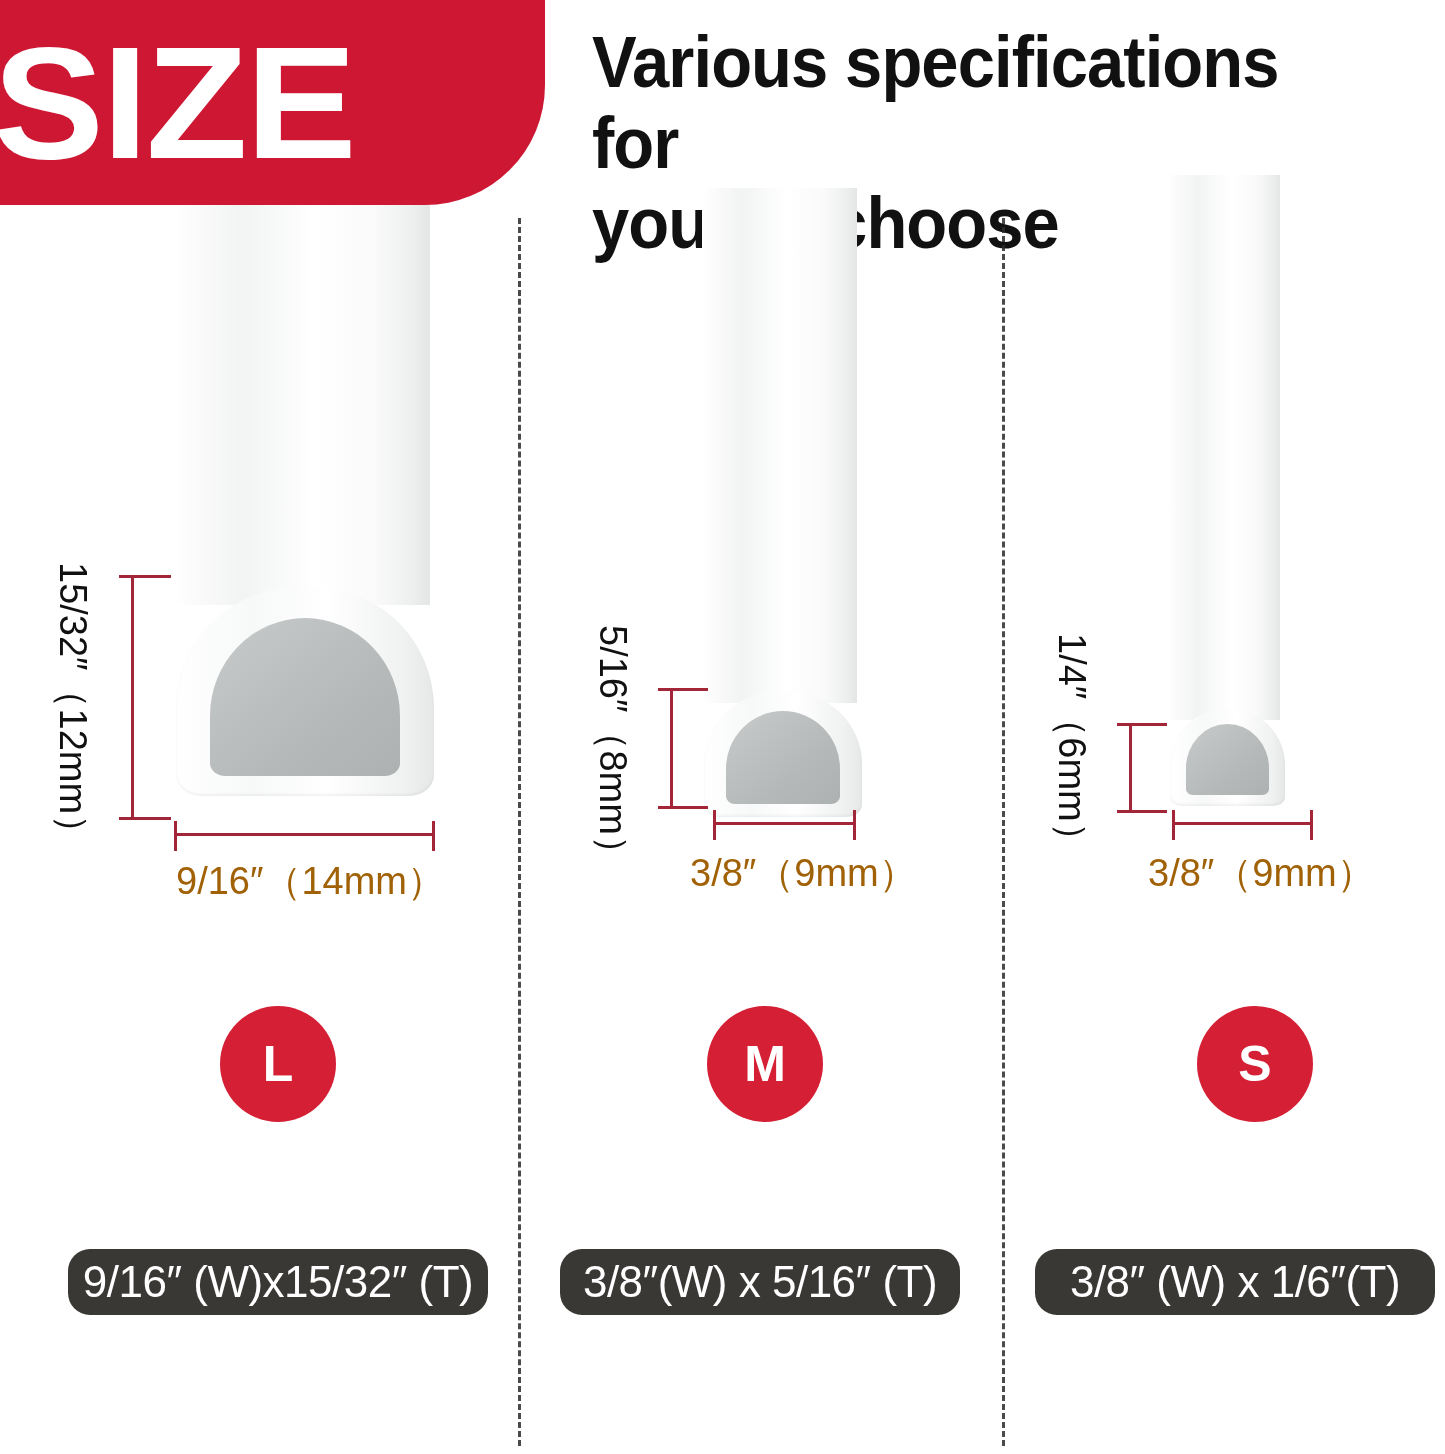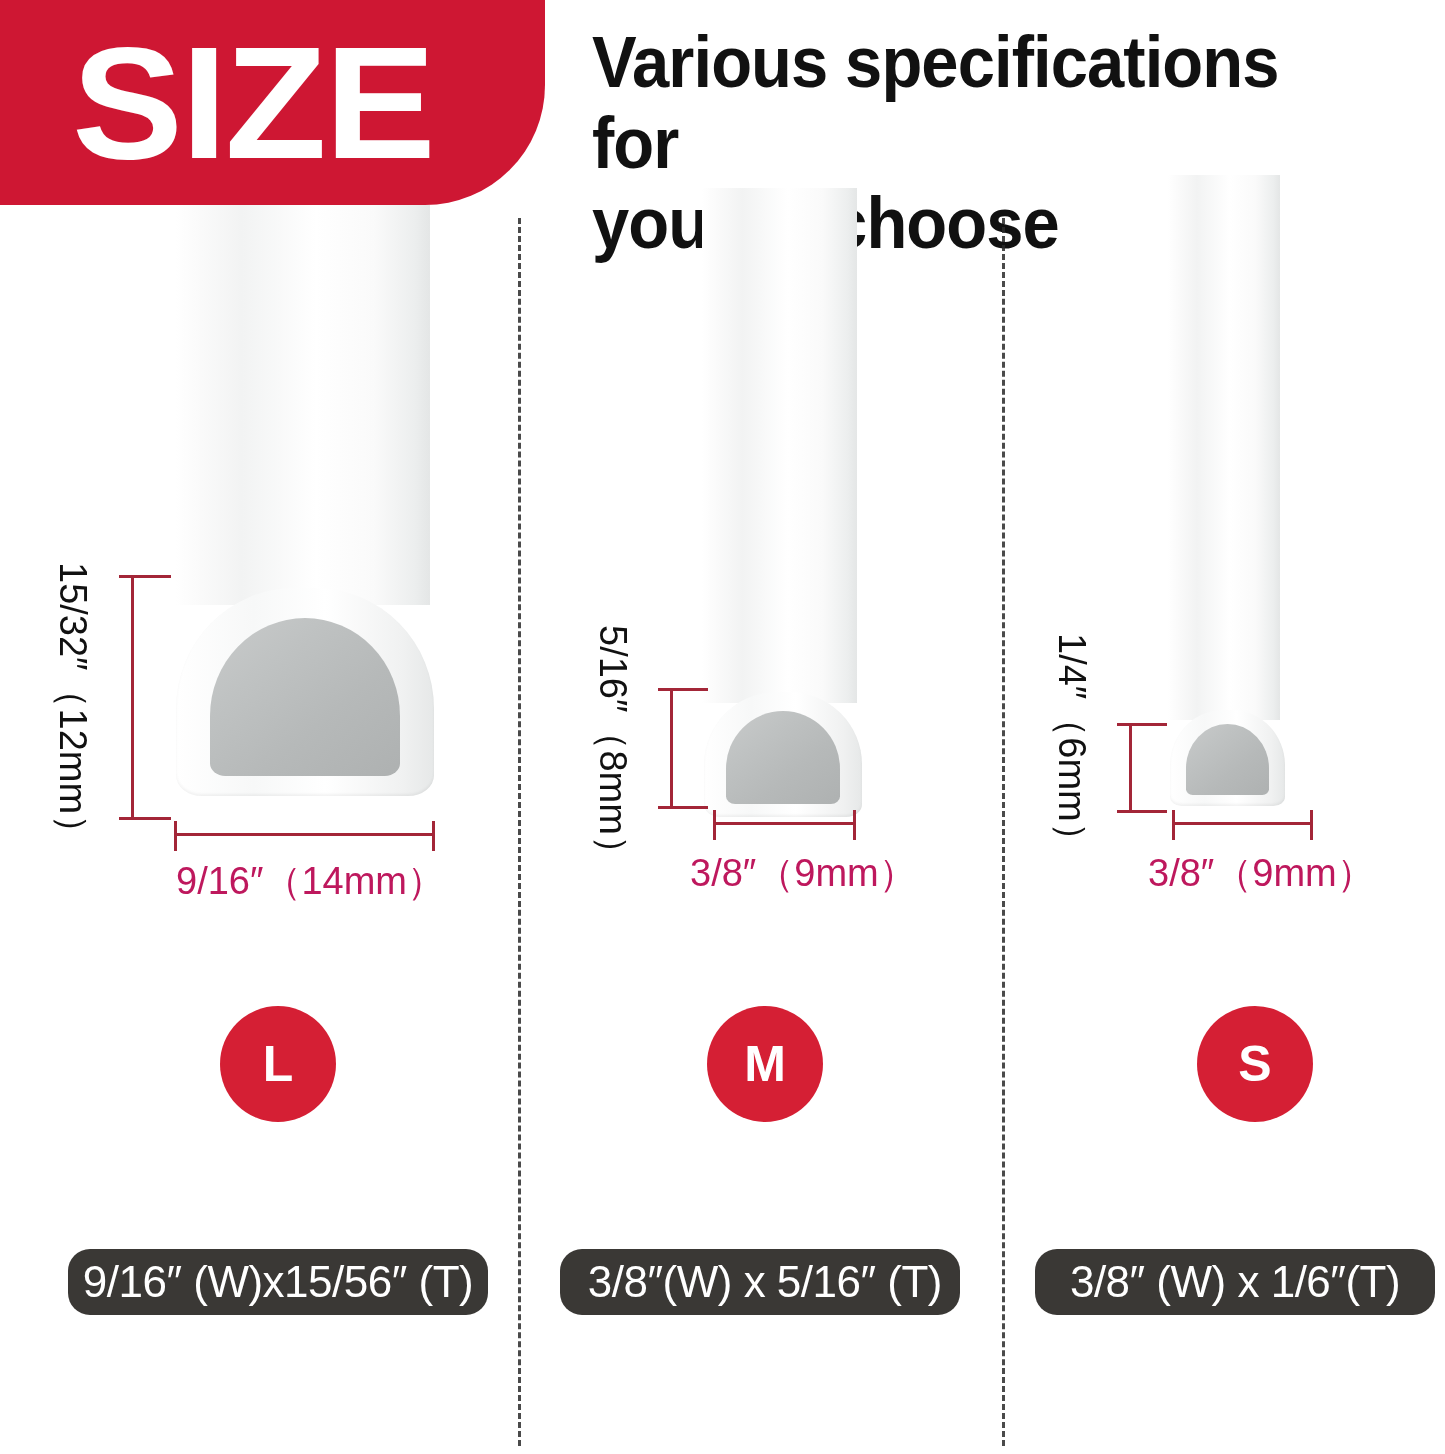--- a/index.html
+++ b/index.html
@@ -20,21 +20,20 @@
   .size-banner {
     position: absolute;
     left: 0;
     top: 0;
     width: 545px;
     height: 205px;
     background: #CE1733;
     border-bottom-right-radius: 120px;
     display: flex;
     align-items: center;
-    justify-content: center;
     box-sizing: border-box;
     padding-right: 40px;
   }
   .size-banner-text {
     color: #ffffff;
     font-size: 160px;
     font-weight: bold;
     letter-spacing: -2px;
     line-height: 1;
     font-family: "Liberation Sans", sans-serif;
@@ -137,21 +136,21 @@
     color: #111111;
     font-size: 38px;
     font-weight: normal;
     font-family: "Liberation Sans", sans-serif;
     white-space: nowrap;
     transform-origin: left top;
     transform: rotate(90deg);
   }
   .dim-label-h {
     position: absolute;
-    color: #be185d;
+    color: #a16207;
     font-size: 38px;
     font-weight: normal;
     font-family: "Liberation Sans", sans-serif;
     white-space: nowrap;
   }
 
   
   .badge {
     position: absolute;
     border-radius: 50%;
@@ -219,21 +218,21 @@
   <div class="dim-line-h" style="left:174px; top:833px; width:261px;"></div>
   <div class="dim-cap-v" style="left:174px; top:821px; height:30px;"></div>
   <div class="dim-cap-v" style="left:432px; top:821px; height:30px;"></div>
   <div class="dim-label-h" style="left:176px; top:856px;">9/16″（14mm）</div>
 
   <div class="badge" style="left:220px; top:1006px; width:116px; height:116px;">
     <span style="font-size:50px;">L</span>
   </div>
 
   <div class="pill" style="left:68px; top:1249px; width:420px;">
-    <span>9/16″ (W)x15/56″ (T)</span>
+    <span>9/16″ (W)x15/32″ (T)</span>
   </div>
 
   <div class="strip" style="left:702px; top:188px; width:155px; height:515px;"></div>
 
   <div class="dprofile" style="left:704px; top:692px; width:158px; height:125px;">
     <div class="outer"></div>
     <div class="inner" style="left:22px; top:19px; width:114px; height:93px;"></div>
   </div>
 
   <div class="dim-line-v" style="left:670px; top:688px; height:121px;"></div>
@@ -243,21 +242,21 @@
 
   <div class="dim-line-h" style="left:713px; top:822px; width:143px;"></div>
   <div class="dim-cap-v" style="left:713px; top:810px; height:30px;"></div>
   <div class="dim-cap-v" style="left:853px; top:810px; height:30px;"></div>
   <div class="dim-label-h" style="left:690px; top:848px;">3/8″（9mm）</div>
 
   <div class="badge" style="left:707px; top:1006px; width:116px; height:116px;">
     <span style="font-size:50px;">M</span>
   </div>
 
-  <div class="pill" style="left:560px; top:1249px; width:400px;justify-content:flex-end;">
+  <div class="pill" style="left:560px; top:1249px; width:400px;">
     <span>3/8″(W)  x 5/16″ (T)</span>
   </div>
 
   <div class="strip" style="left:1168px; top:175px; width:112px; height:545px;"></div>
 
   <div class="dprofile" style="left:1170px; top:710px; width:115px; height:96px;">
     <div class="outer"></div>
     <div class="inner" style="left:16px; top:14px; width:83px; height:71px;"></div>
   </div>
 

